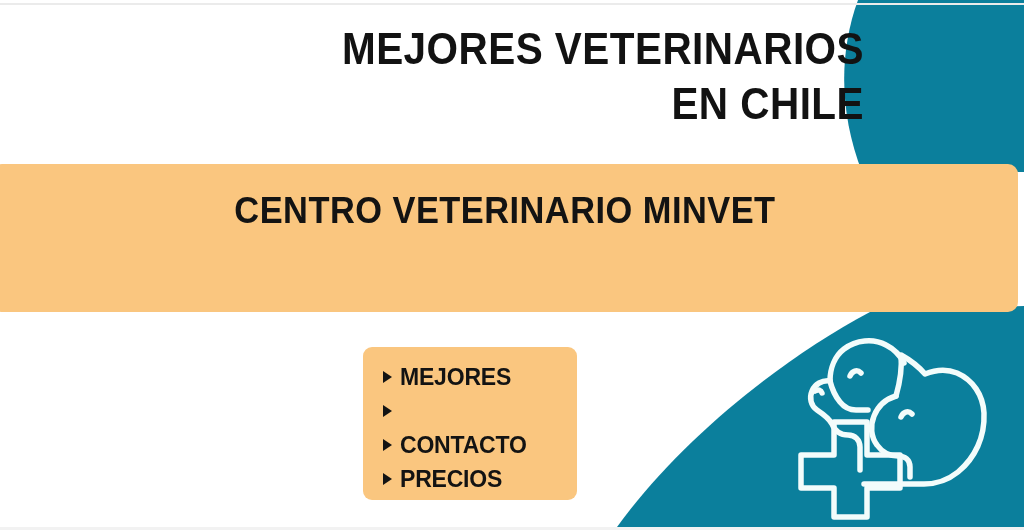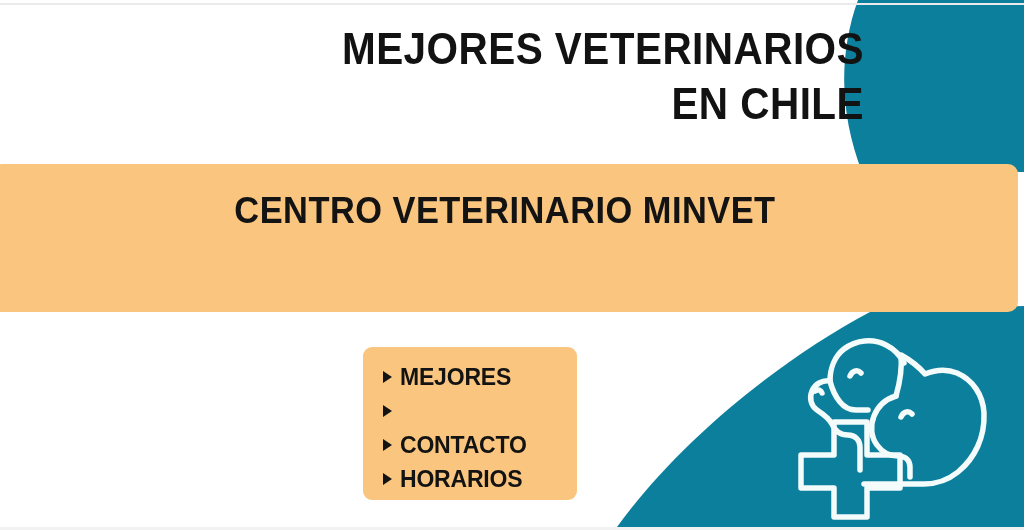--- a/index.html
+++ b/index.html
@@ -170,21 +170,21 @@
     </div>
     <div class="menu-item">
       <span class="bullet"></span>
     </div>
     <div class="menu-item">
       <span class="bullet"></span>
       <span>CONTACTO</span>
     </div>
     <div class="menu-item">
       <span class="bullet"></span>
-      <span>HORARIOS</span>
+      <span>PRECIOS</span>
     </div>
   </div>
 
   <svg class="pet-icon" viewBox="0 0 220 185" fill="none" aria-hidden="true">
     <g stroke="#f3fcfb" stroke-width="5.5" stroke-linecap="round" stroke-linejoin="round" fill="none">
 
       <path d="M124,60 C128,46 130,30 129,19 C138,24 147,31 153,38 C163,34 175,33 185,37 C201,44 211,59 212,77 C213,101 203,122 186,136 C176,144 164,148 152,148 L92,148"></path>
       <path d="M124,60 C114,63 106,70 102,80 C98,90 99,101 105,109 C110,116 118,120 126,120 C133,120 138,124 138,131 L138,141"></path>
       <path d="M129,81 C131,76 136,74 140,78"></path>
 

